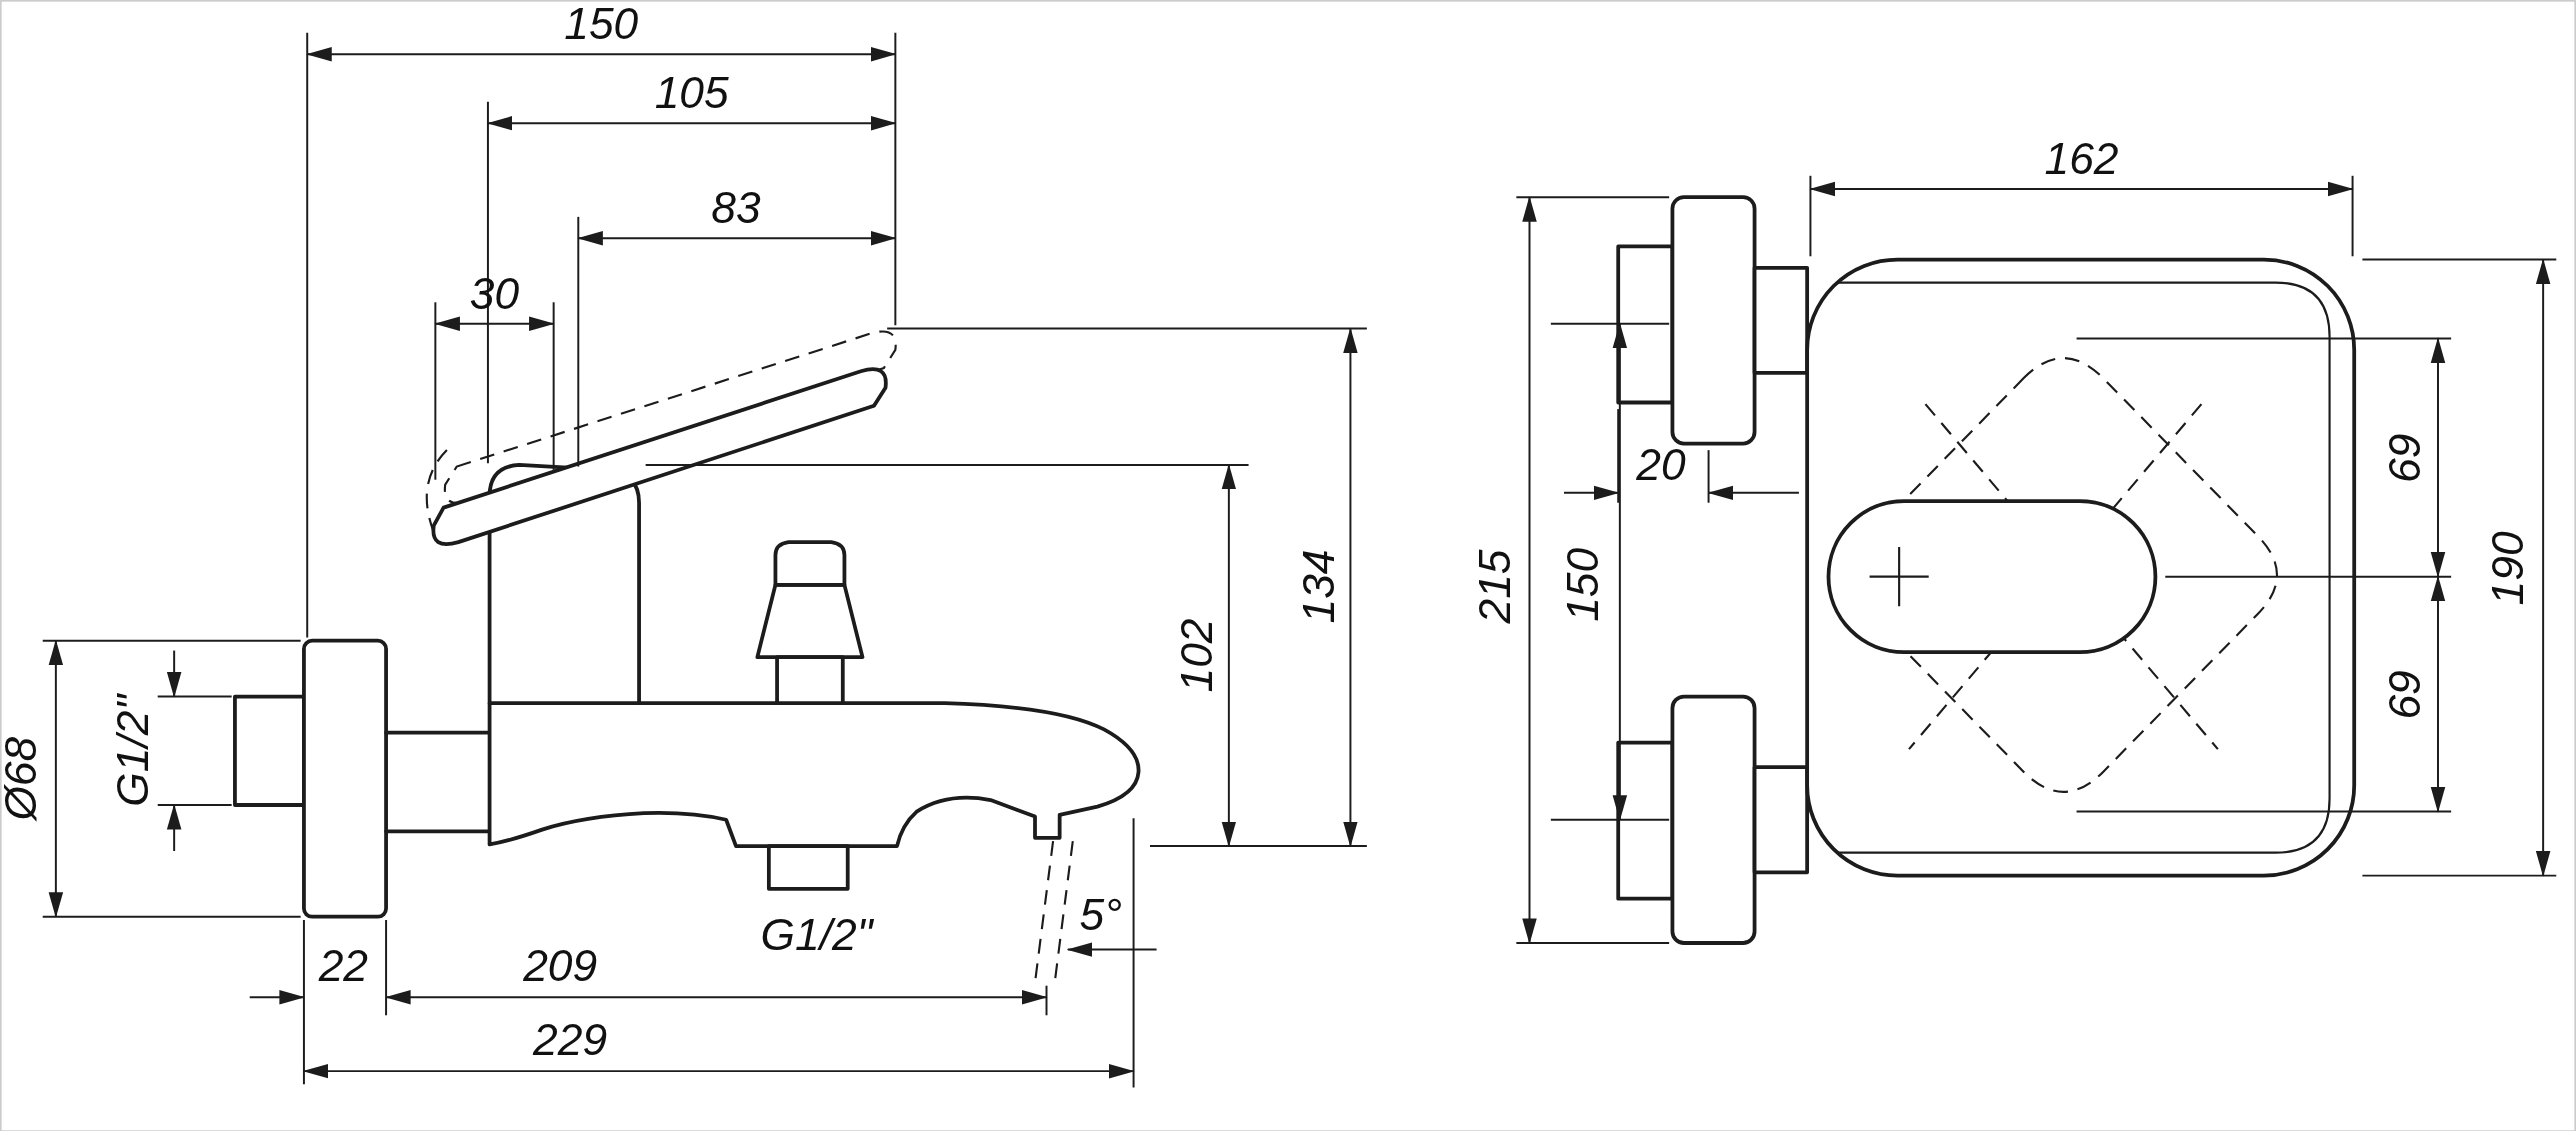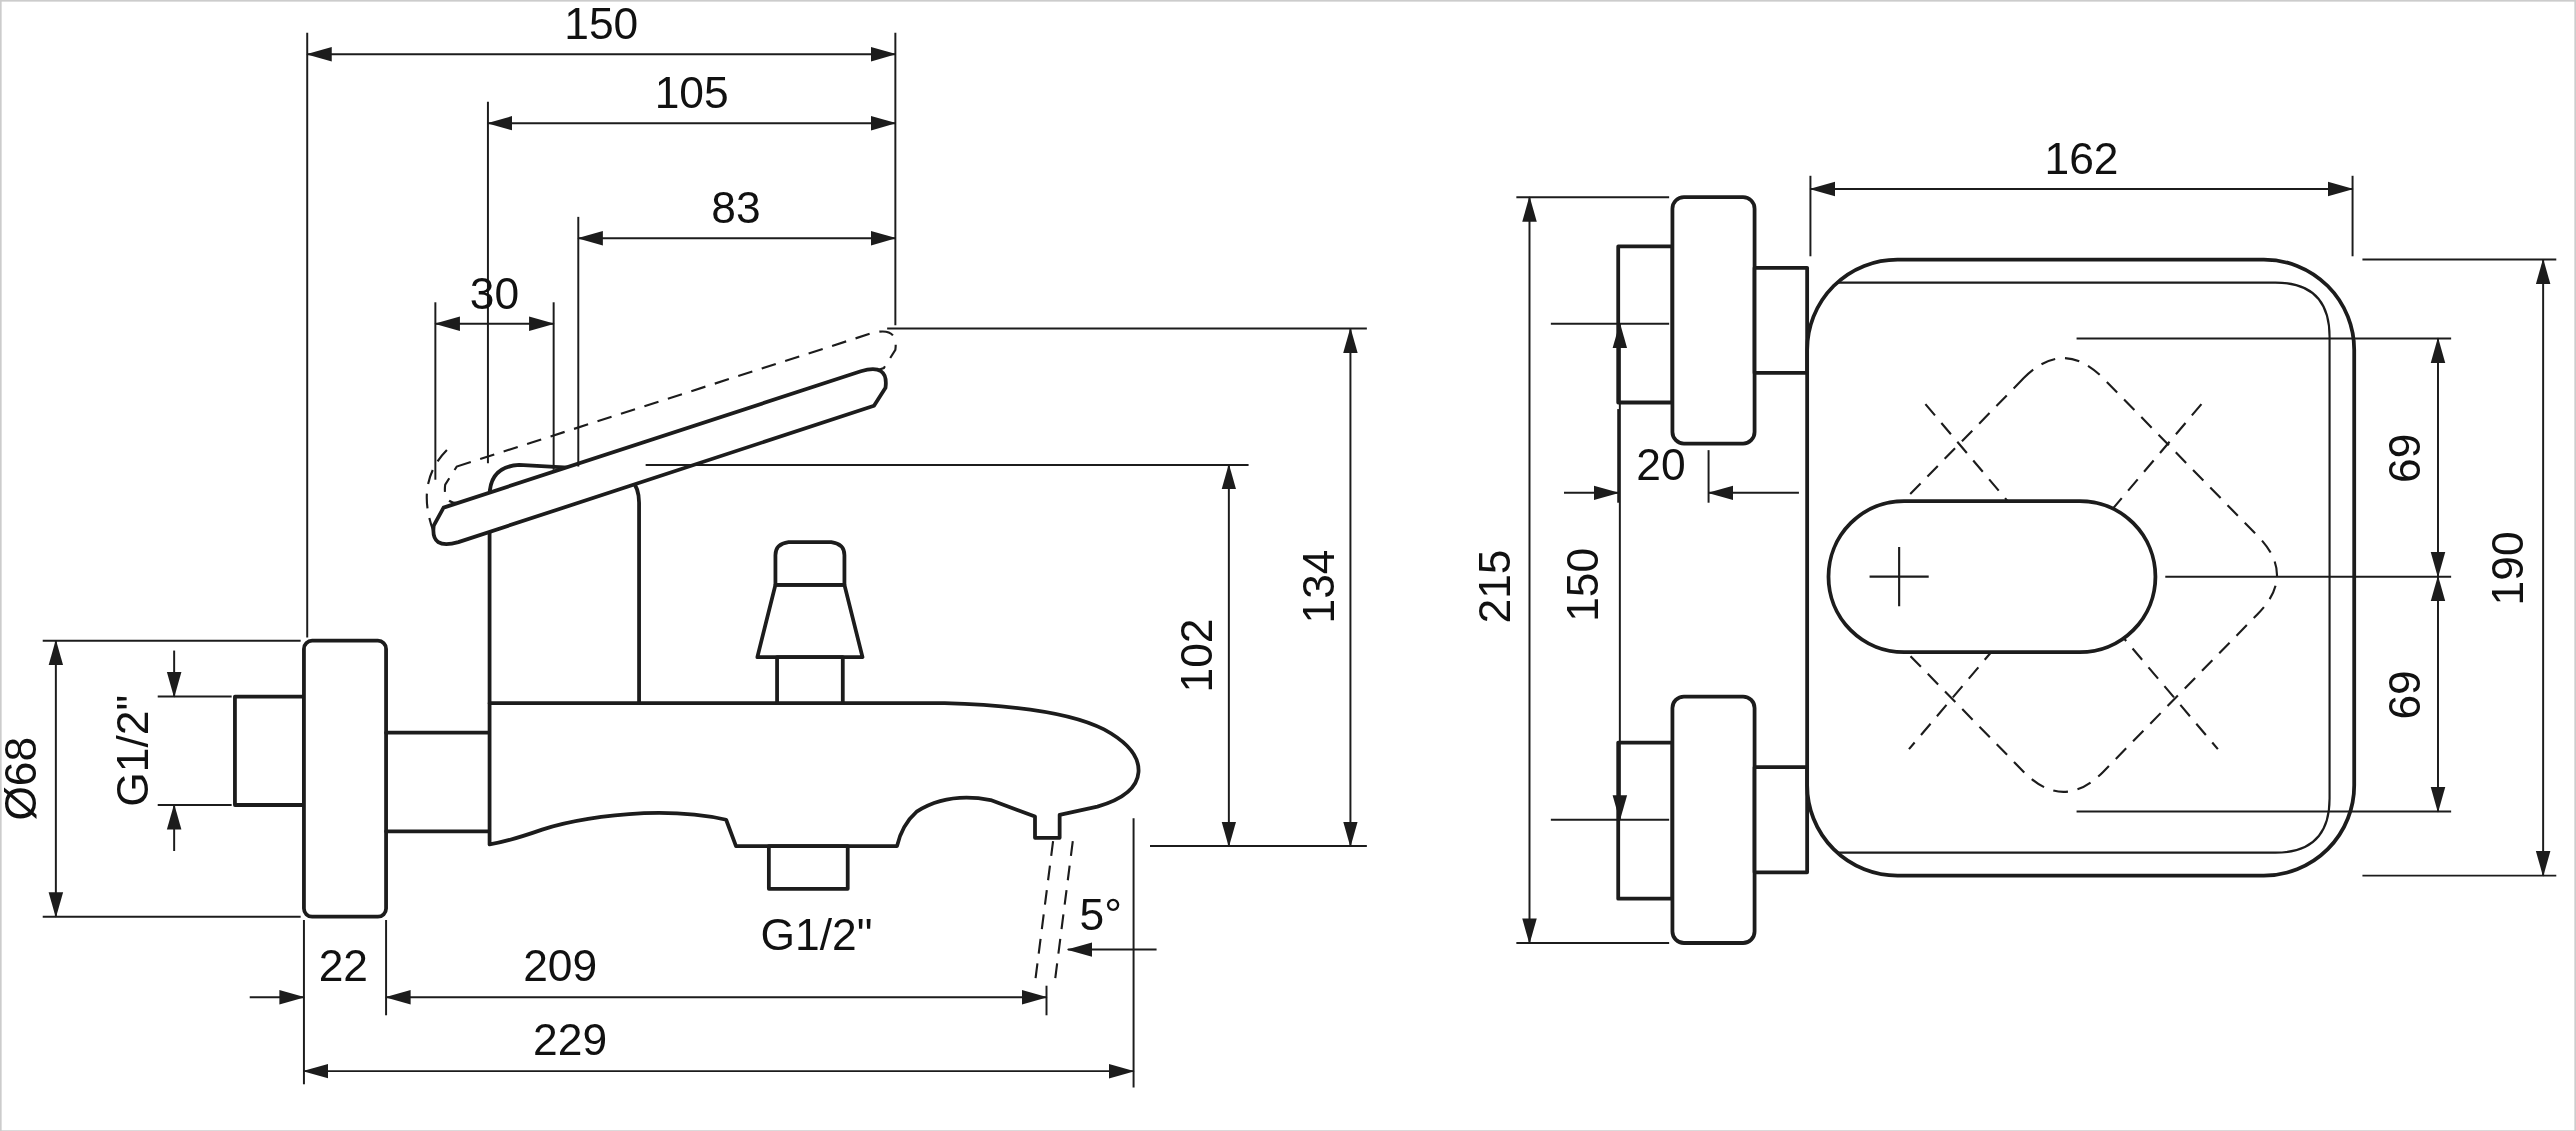--- a/index.html
+++ b/index.html
@@ -1,17 +1,17 @@
 <!DOCTYPE html>
 <html style="font-size:11px"><head>
 <meta charset="utf-8">
 <title>Bath mixer dimensional drawing</title>
 <style>
   html,body{margin:0;padding:0;background:#ffffff;}
-  .page{width:100%;}
+  .page{width:100%;font-style:italic;}
   svg{display:block;width:100%;height:auto;background:#ffffff;
       font-family:"Liberation Sans", sans-serif;}
   .ln   {stroke:#1c1c1c;stroke-width:2.3;fill:none;stroke-linejoin:round;stroke-linecap:round;}
   .lnf  {stroke:#1c1c1c;stroke-width:2.3;fill:#ffffff;stroke-linejoin:round;}
   .thin {stroke:#1c1c1c;stroke-width:1.3;fill:none;}
   .dim  {stroke:#1c1c1c;stroke-width:1.2;fill:none;}
   .dash {stroke-dasharray:9 6;}
   .txt  {font-size:27px;fill:#111111;text-anchor:middle;}
 </style>
 </head>

